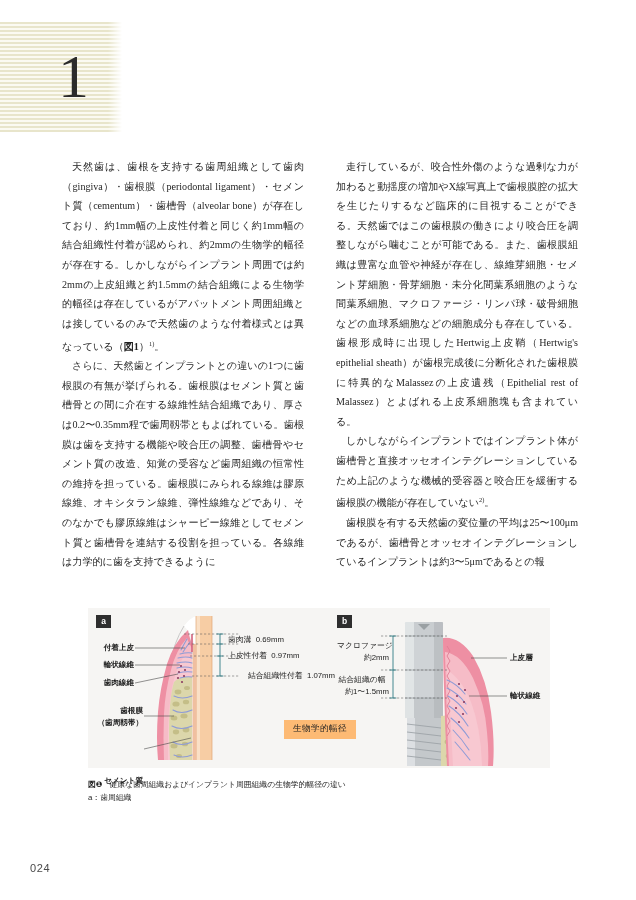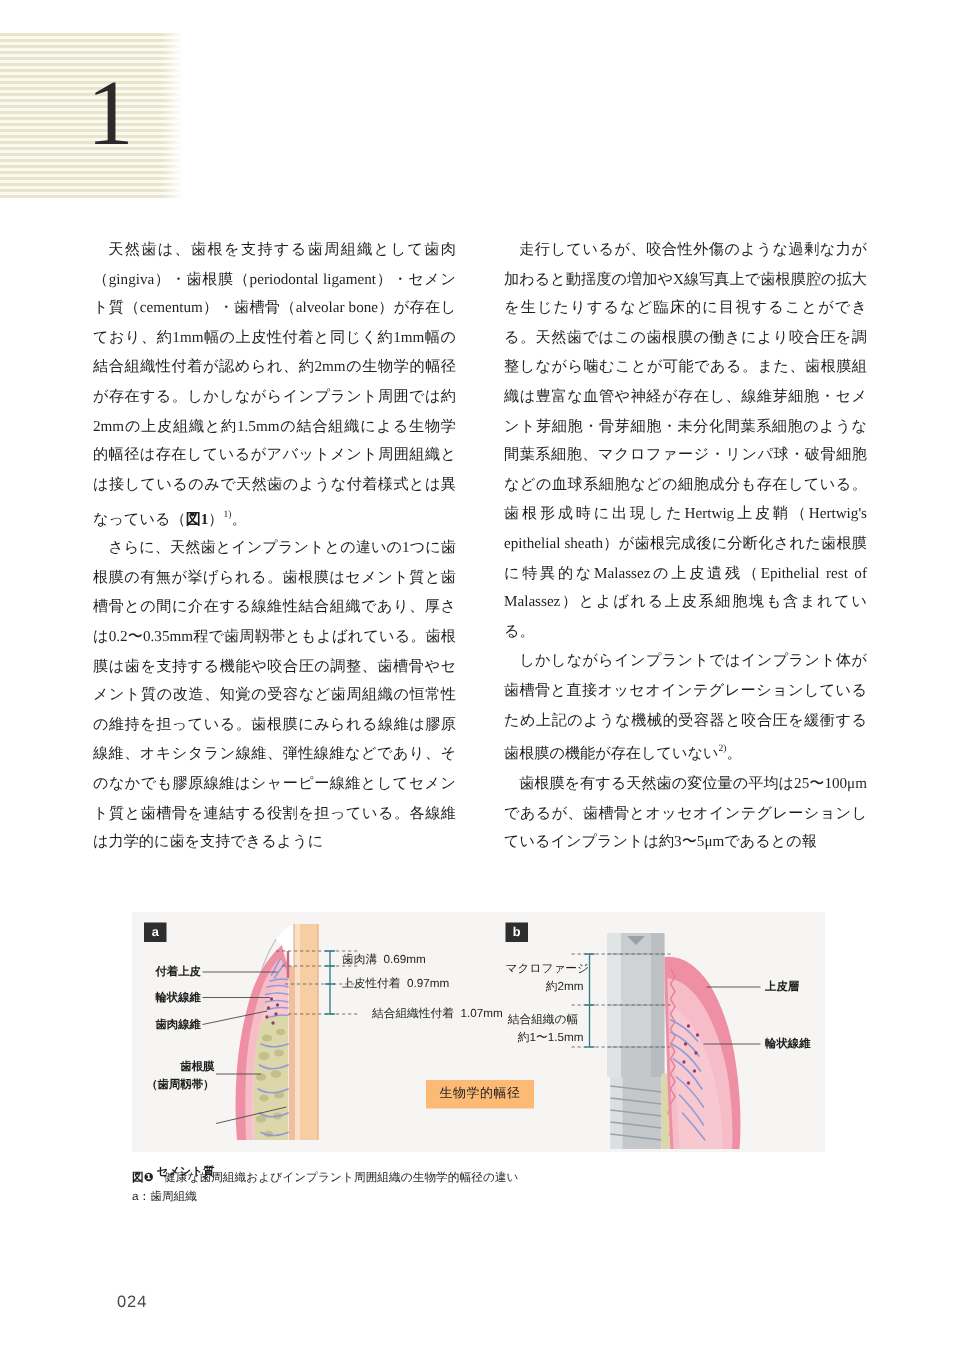--- a/index.html
+++ b/index.html
@@ -108,21 +108,21 @@
     width: 470px;
     font-family: "Liberation Sans", "DejaVu Sans", sans-serif;
     font-size: 7.8px; line-height: 12.6px; color: #1e1e1e;
   }
   .caption .ttl { font-weight: 700; margin-right: 7px; }
 
   
   .pageno {
     position: absolute; left: 30px; top: 862px;
     font-family: "Liberation Sans", "DejaVu Sans", sans-serif;
-    font-size: 11px; color: #4a4a4a; letter-spacing: .6px; margin-left: 48px;
+    font-size: 11px; color: #4a4a4a; letter-spacing: .6px;
   }
 </style>
 </head>
 <body>
 
 <div class="page">
 
   <div class="hdr-band"></div>
   <div class="chapter-num">1</div>
 

